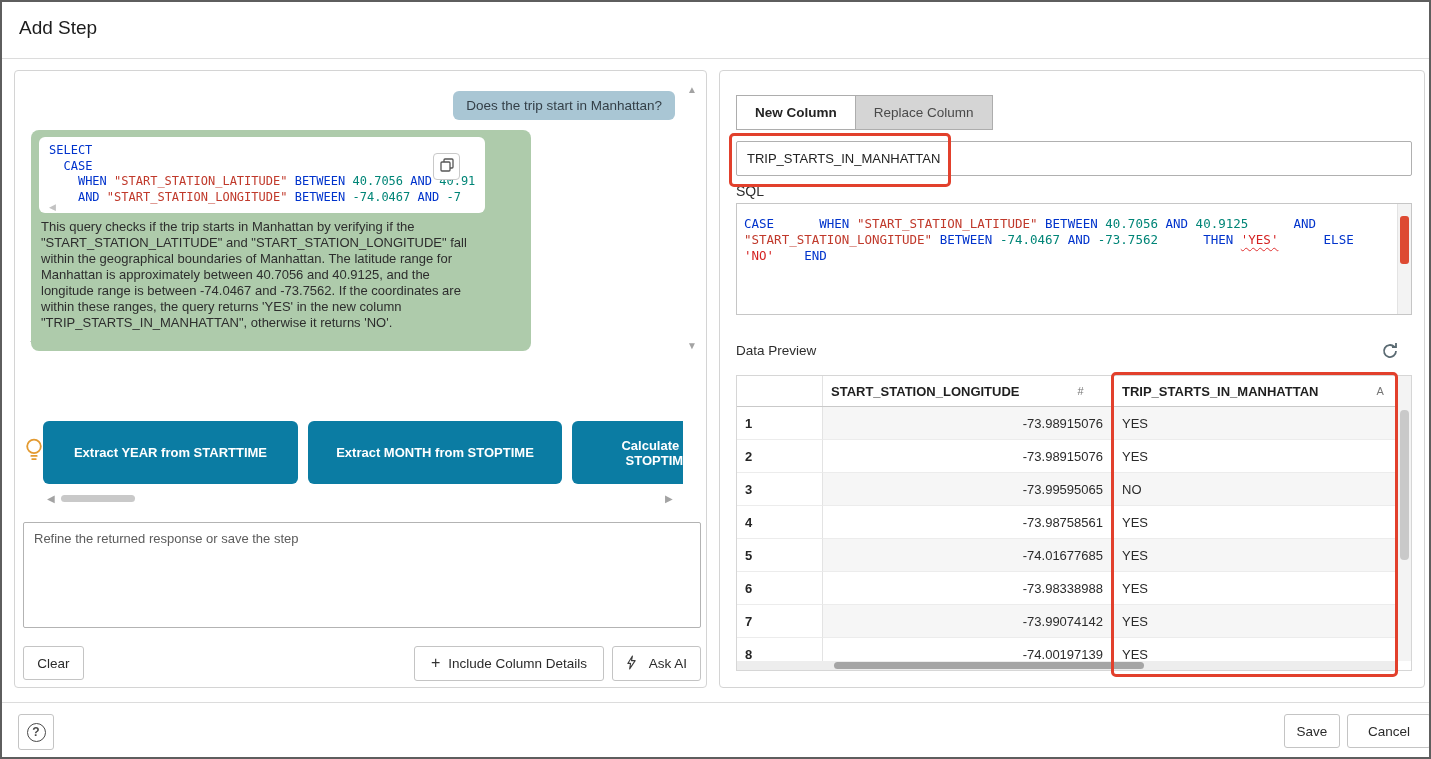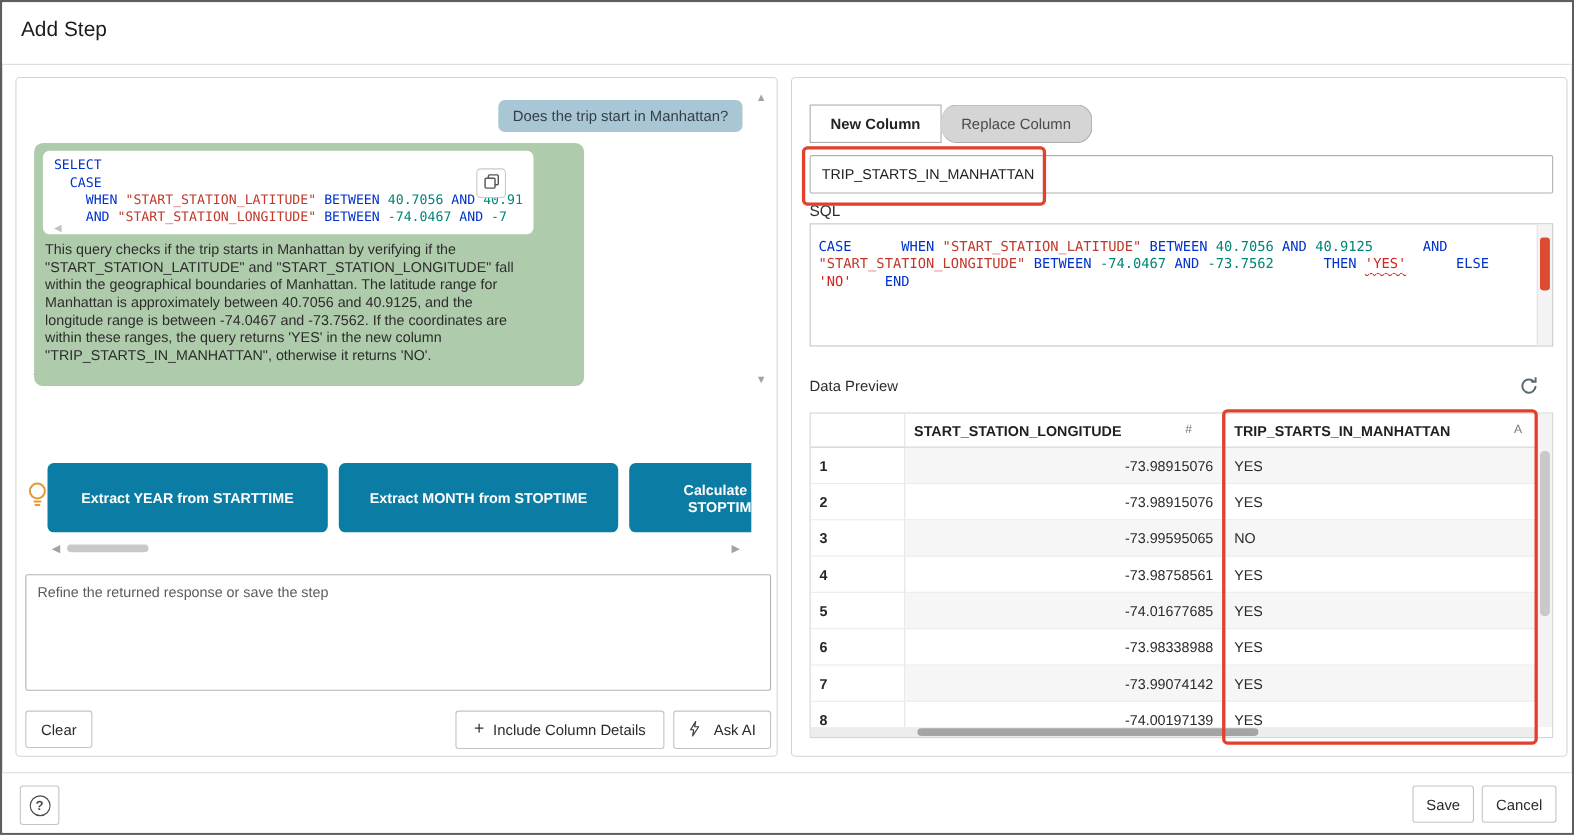--- a/index.html
+++ b/index.html
@@ -53,21 +53,21 @@
   .btn{background:#fff;border:1px solid #c4c4c4;border-radius:3px;font-family:"Liberation Sans",sans-serif;font-size:13.5px;color:#2b2b2b;display:flex;align-items:center;justify-content:center;gap:8px;box-sizing:border-box;}
   .clear-btn{position:absolute;left:8px;top:575px;width:61px;height:34px;}
   .include-btn{position:absolute;left:399px;top:575px;width:190px;height:35px;}
   .include-btn .plus{font-size:16px;font-weight:400;color:#333;margin-top:-2px;}
   .askai-btn{position:absolute;left:597px;top:575px;width:89px;height:35px;gap:12px;}
 
   
   .tabs{position:absolute;left:16px;top:24px;display:flex;}
   .tab{height:35px;border:1px solid #adadad;background:#d5d5d5;color:#4a4a4a;font-family:"Liberation Sans",sans-serif;font-size:13.5px;padding:0 18px;box-sizing:border-box;}
   .tab.active{background:#fff;color:#242424;font-weight:700;}
-  .tab + .tab{border-left:none;border-radius:14px;}
+  .tab + .tab{border-left:none;}
 
   .name-input{position:absolute;left:16px;top:70px;width:676px;height:35px;box-sizing:border-box;border:1px solid #b0b0b0;border-radius:2px;padding:0 10px;font-family:"Liberation Sans",sans-serif;font-size:13px;color:#222;outline:none;}
   .red-box{position:absolute;border:3px solid #e2402c;border-radius:5px;background:transparent;pointer-events:none;z-index:6;}
   .name-red-box{left:9px;top:62px;width:216px;height:48px;}
   .table-red-box{left:391px;top:301px;width:281px;height:299px;}
 
   .sql-label{position:absolute;left:16px;top:112px;font-size:14px;color:#2d2d2d;}
   .sql-editor{position:absolute;left:16px;top:132px;width:676px;height:112px;box-sizing:border-box;border:1px solid #c6c6c6;background:#fff;}
   .sql-editor .code-body{position:absolute;left:7px;top:12px;right:20px;}
   .sql-editor .code-line{font-size:12.5px;line-height:16px;}
@@ -91,21 +91,21 @@
   .table-vsb{position:absolute;right:0;top:0;bottom:9px;width:13px;background:#f3f3f3;border-left:1px solid #e0e0e0;}
   .table-vsb .thumb{position:absolute;left:2px;top:34px;width:9px;height:150px;background:#c9c9c9;border-radius:4px;}
   .table-hsb{position:absolute;left:0;right:13px;bottom:0;height:9px;background:#ededed;}
   .table-hsb .thumb{position:absolute;left:97px;top:1px;width:310px;height:7px;background:#a5a5a5;border-radius:4px;}
 
   
   .footer{position:absolute;left:0;right:0;top:700px;height:57px;border-top:1px solid #dcdcdc;background:#fff;}
   .help-btn{position:absolute;left:16px;top:11px;width:36px;height:36px;}
   .help-circle{width:19px;height:19px;border:1.6px solid #4a4a4a;border-radius:50%;display:flex;align-items:center;justify-content:center;font-size:12px;font-weight:700;color:#4a4a4a;box-sizing:border-box;}
   .save-btn{position:absolute;left:1282px;top:11px;width:56px;height:34px;}
-  .cancel-btn{position:absolute;left:1345px;top:11px;width:68px;height:34px;}
+  .cancel-btn{position:absolute;left:1345px;top:11px;width:84px;height:34px;}
 </style>
 </head>
 <body>
 
 <div class="screen">
 
   <div class="header">
     <span class="title">Add Step</span>
   </div>
 

